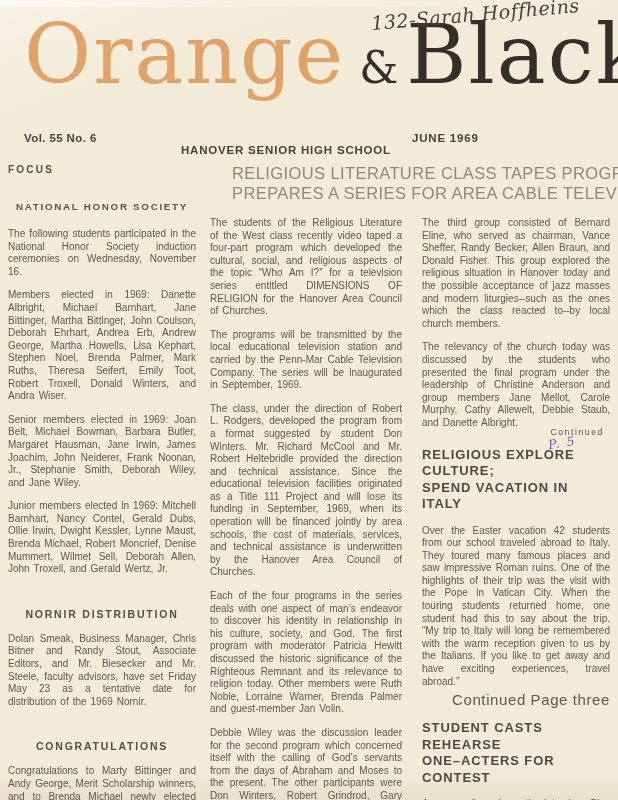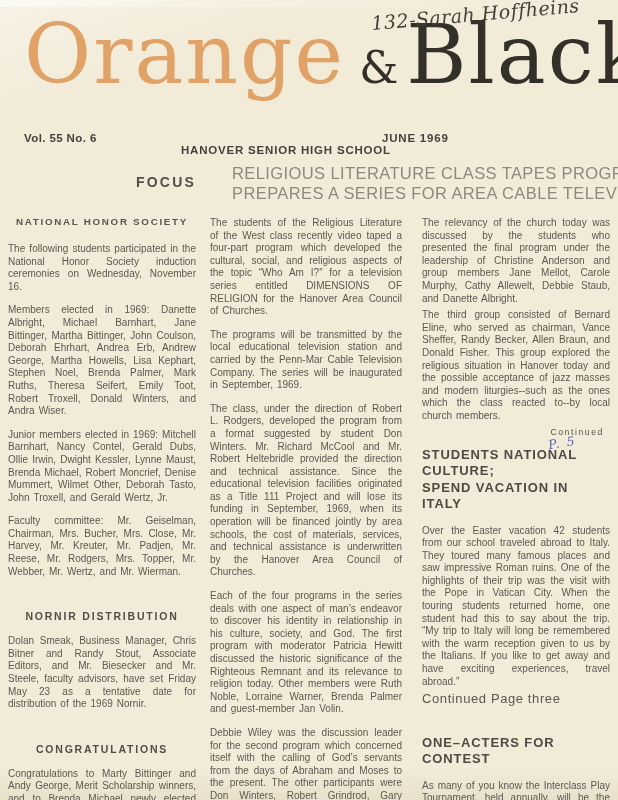--- a/index.html
+++ b/index.html
@@ -41,40 +41,40 @@
   .masthead .amp { font-size: 44px; color: #33302a; margin: 0 8px 0 14px; }
   .masthead .w-black { font-size: 82px; color: #33302a; letter-spacing: 2px; }
   
   .dateline {
     position: relative; height: 18px; margin-top: 14px;
     font-size: 11.5px; font-weight: bold; color: #474younger-43f;
     color: #45423c; letter-spacing: .4px;
   }
   .dateline .vol  { position: absolute; left: 24px; top: 0; }
   .dateline .school { position: absolute; left: 181px; top: 12px; letter-spacing: .8px; }
-  .dateline .issue { position: absolute; left: 382px; top: 0; letter-spacing: .8px; }
+  .dateline .issue { position: absolute; left: 412px; top: 0; letter-spacing: .8px; }
   
   .content {
     display: grid;
     grid-template-columns: 188px 400px;
     column-gap: 14px;
     padding: 12px 8px 0 8px;
   }
   .col { width: 100%; }
   p.body {
     font-size: 10px; line-height: 12.6px;
     text-align: justify; text-justify: inter-word;
     color: #5c5850;
     margin-bottom: 11px;
     word-spacing: 1.2px;
   }
   
   .kicker {
-    text-align: right; font-size: 14px; font-weight: bold;
-    letter-spacing: 2.2px; color: #524e47; margin: 12px 0 26px 0;
+    text-align: left; font-size: 10px; font-weight: bold;
+    letter-spacing: 2.2px; color: #524e47; margin: 2px 0 26px 0;
   }
   .section-title {
     text-align: center; font-size: 9.8px; font-weight: bold;
     letter-spacing: 1.7px; color: #5a564e; margin-bottom: 16px;
   }
   .sub-heading {
     text-align: center; font-size: 10.5px; font-weight: bold;
     letter-spacing: 1.8px; color: #524e47; margin: 32px 0 13px 0;
   }
   
@@ -92,21 +92,21 @@
     position: relative;
     text-align: right; font-size: 8.6px; letter-spacing: 1.6px;
     color: #55524b; margin: -7px 6px 2px 0;
   }
   .hand-p5 {
     position: absolute; right: 28px; top: 8px;
     font-family: "DejaVu Serif", serif; font-style: italic;
     font-size: 12.5px; color: #5d61c4; transform: rotate(-9deg);
   }
   .continued-center {
-    text-align: left; font-size: 13px; color: #5c5850;
+    text-align: right; font-size: 15px; color: #5c5850;
     letter-spacing: .6px; margin: -3px 0 12px 0;
   }
   .story-head {
     font-size: 13px; font-weight: bold; color: #4e4a43;
     letter-spacing: .9px; line-height: 16.5px;
     margin: 10px 0 12px 0;
   }
 </style>
 </head>
 <body>
@@ -127,22 +127,22 @@
   <span class="issue">JUNE 1969</span>
 </div>
 
 <div class="content">
 
   <div class="col">
     <div class="kicker">FOCUS</div>
     <div class="section-title">NATIONAL HONOR SOCIETY</div>
     <p class="body">The following students participated in the National Honor Society induction ceremonies on Wednesday, November 16.</p>
     <p class="body">Members elected in 1969:  Danette Albright, Michael Barnhart, Jane Bittinger, Martha Bittinger, John Coulson, Deborah Ehrhart, Andrea Erb, Andrew George, Martha Howells, Lisa Kephart, Stephen Noel, Brenda Palmer, Mark Ruths, Theresa Seifert, Emily Toot, Robert Troxell, Donald Winters, and Andra Wiser.</p>
-    <p class="body">Junior members elected in 1969:  Mitchell Barnhart, Nancy Contel, Gerald Dubs, Ollie Irwin, Dwight Kessler, Lynne Maust, Brenda Michael, Robert Moncrief, Denise Mummert, Wilmet Other, Deborah Tasto, John Troxell, and Gerald Wertz, Jr.</p>
-    <p class="body">Faculty committee:  Mr. Geiselman, Chairman, Mrs. Bucher, Mrs. Close, Mr. Harvey, Mr. Kreuter, Mr. Padjen, Mr. Reese, Mr. Rodgers, Mrs. Topper, Mr. Webber, Mr. Wertz, and Mr. Wierman.</p>
+    <p class="body">Senior members elected in 1969:  Joan Belt, Michael Bowman, Barbara Butler, Margaret Hausman, Jane Irwin, James Joachim, John Neiderer,  Frank Noonan, Jr.,  Stephanie Smith, Deborah Wiley, and Jane Wiley.</p>
+    <p class="body">Junior members elected in 1969:  Mitchell Barnhart, Nancy Contel, Gerald Dubs, Ollie Irwin, Dwight Kessler, Lynne Maust, Brenda Michael, Robert Moncrief, Denise Mummert, Wilmet Sell, Deborah Allen, John Troxell, and Gerald Wertz, Jr.</p>
     <div class="sub-heading">NORNIR  DISTRIBUTION</div>
     <p class="body">Dolan Smeak, Business Manager, Chris Bitner and Randy Stout, Associate Editors, and Mr. Biesecker and Mr. Steele, faculty advisors, have set Friday May 23 as a tentative date for distribution of the 1969 Nornir.</p>
     <div class="sub-heading">CONGRATULATIONS</div>
     <p class="body">Congratulations to Marty Bittinger and Andy George, Merit Scholarship winners, and to Brenda Michael newly elected Student Body President.</p>
   </div>
 
   <div class="col">
     <div class="headline">
       <span>RELIGIOUS LITERATURE CLASS TAPES PROGRAM;</span><br>
       <span>PREPARES A SERIES FOR AREA CABLE TELEVISION</span>
@@ -151,34 +151,34 @@
 
       <div class="col">
         <p class="body">The students of the Religious Literature of the West class recently video taped a four-part program which developed the cultural, social, and religious aspects of the topic “Who Am I?” for a television series entitled DIMENSIONS OF RELIGION for the Hanover Area Council of Churches.</p>
         <p class="body">The programs will be transmitted by the local educational television station and carried by the Penn-Mar Cable Television Company. The series will be inaugurated in September, 1969.</p>
         <p class="body">The class, under the direction of Robert L. Rodgers, developed the program from a format suggested by student Don Winters. Mr. Richard McCool and Mr. Robert Heltebridle provided the direction and technical assistance. Since the educational television facilities originated as a Title 111 Project and will lose its funding in September, 1969, when its operation will be financed jointly by area schools, the cost of materials, services, and technical assistance is underwritten by the Hanover Area Council of Churches.</p>
         <p class="body">Each of the four programs in the series deals with one aspect of man’s endeavor to discover his identity in relationship in his culture, society, and God. The first program with moderator Patricia Hewitt discussed the historic significance of the Righteous Remnant and its relevance to religion today. Other members were Ruth Noble, Lorraine Warner, Brenda Palmer and guest-member Jan Volin.</p>
         <p class="body">Debbie Wiley was the discussion leader for the second program which concerned itself with the calling of God’s servants from the days of Abraham and Moses to the present. The other participants were Don Winters, Robert Grindrod, Gary Price, and Sally Matthews.</p>
       </div>
 
       <div class="col">
+        <p class="body">The third group consisted of Bernard Eline, who served as chairman, Vance Sheffer, Randy Becker, Allen Braun, and Donald Fisher. This group explored the religious situation in Hanover today and the possible acceptance of jazz masses and modern liturgies--such as the ones which the class reacted to--by local church members.</p>
         <p class="body" style="margin-bottom:4px">The relevancy of the church today was discussed by the students who presented the final program under the leadership of Christine Anderson and group members Jane Mellot, Carole Murphy, Cathy Allewelt, Debbie Staub, and Danette Albright.</p>
-        <p class="body">The third group consisted of Bernard Eline, who served as chairman, Vance Sheffer, Randy Becker, Allen Braun, and Donald Fisher. This group explored the religious situation in Hanover today and the possible acceptance of jazz masses and modern liturgies--such as the ones which the class reacted to--by local church members.</p>
         <div class="continued-right">
           <span>Continued</span>
           <span class="hand-p5">P. 5</span>
         </div>
         <div class="story-head">
-          <span>STUDENTS NATIONAL CULTURE;</span><br>
+          <span>RELIGIOUS EXPLORE CULTURE;</span><br>
           <span>SPEND VACATION IN ITALY</span>
         </div>
         <p class="body" style="margin-bottom:6px">Over the Easter vacation 42 students from our school traveled abroad to Italy. They toured many famous places and saw impressive Roman ruins. One of the highlights of their trip was the visit with the Pope in Vatican City. When the touring students returned home, one student had this to say about the trip. “My trip to Italy will long be remembered with the warm reception given to us by the Italians. If you like to get away and have exciting experiences, travel abroad.”</p>
         <div class="continued-center">Continued  Page three</div>
         <div class="story-head">
-          <br>
+          <span>STUDENT CASTS REHEARSE</span><br>
           <span>ONE–ACTERS FOR CONTEST</span>
         </div>
         <p class="body" style="margin-bottom:6px">As many of you know the Interclass Play Tournament, held annually, will be the program for Drama Night this year. The four classes of HHS will compete May 16 at 7:30 p.m. for the titles “Best Play”, “Best Director”, “Best Actor” and “Best Actress”. Sponsored by the Drama Club the One-Act Play Tournament is entirely in the hands of the students.</p>
 
       </div>
 
     </div>
   </div>
 </div>
 

